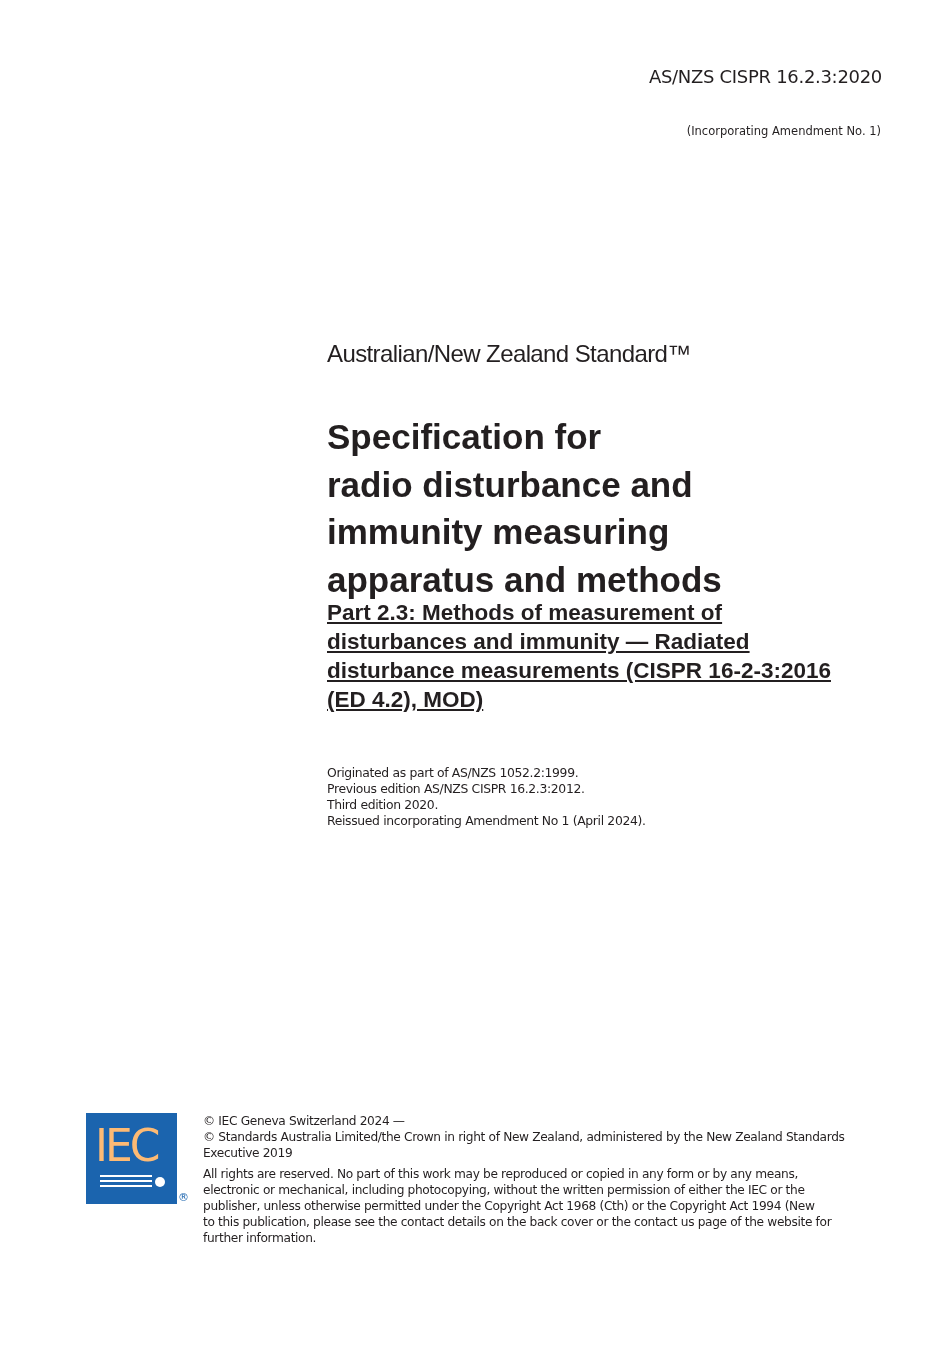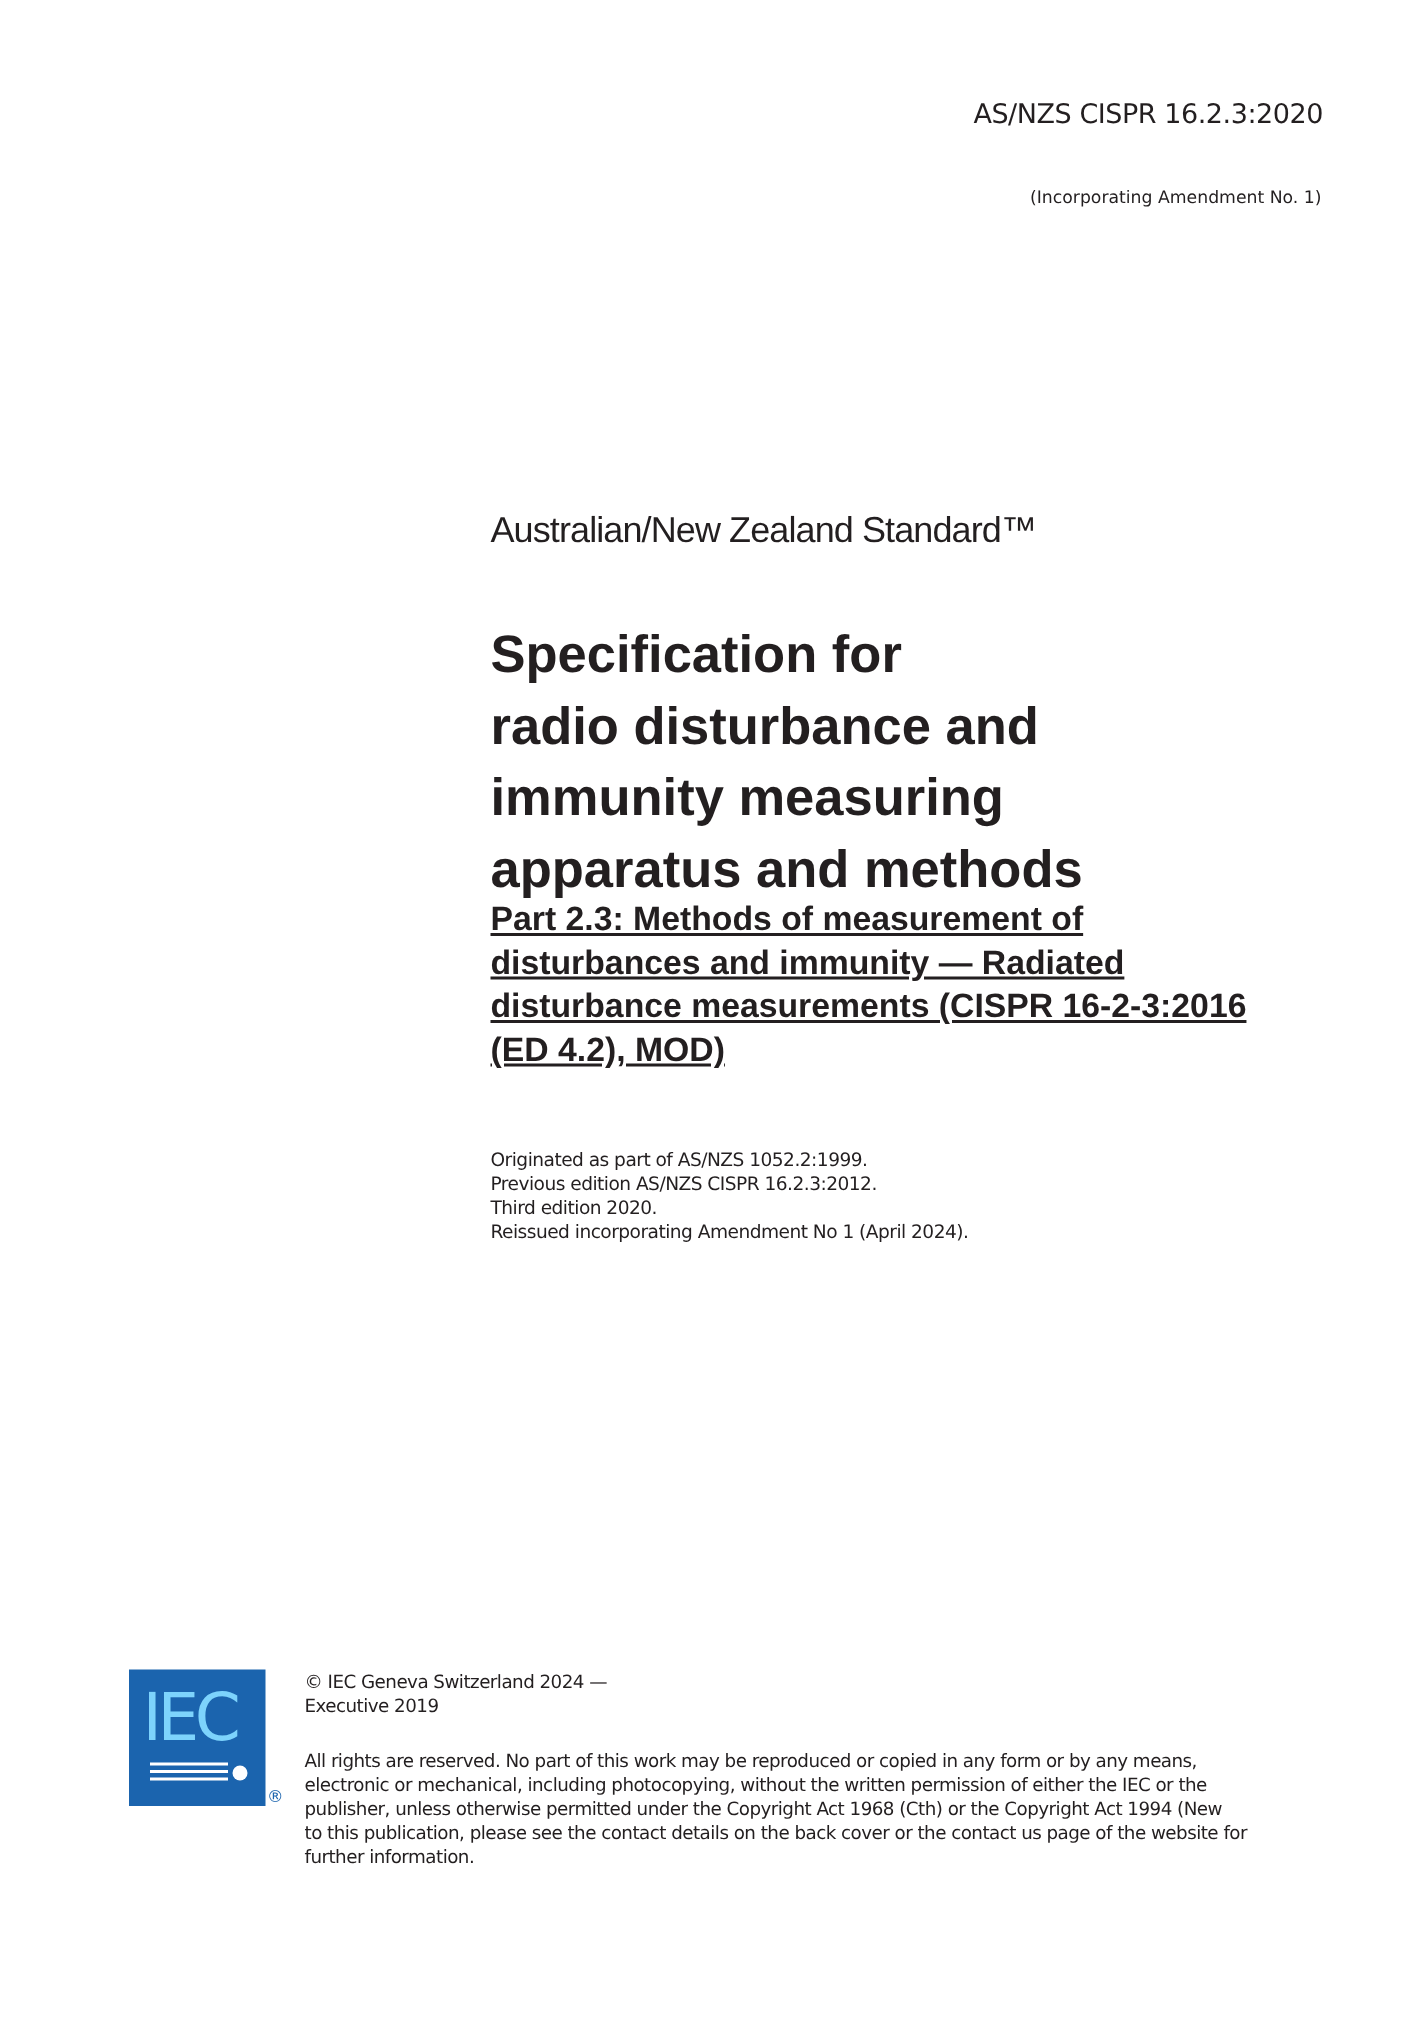--- a/index.html
+++ b/index.html
@@ -7,21 +7,21 @@
   .std-code { position: absolute; right: 68px; top: 66px; font-family: "DejaVu Sans", sans-serif; font-size: 18px; text-align: right; letter-spacing: -0.3px; }
   .std-amend { position: absolute; right: 69px; top: 94px; font-family: "DejaVu Sans", sans-serif; font-size: 11.5px; text-align: right; margin-top: 30px; }
   .org { position: absolute; left: 327px; top: 340px; font-family: Liberation Sans, sans-serif; font-size: 24px; letter-spacing: -0.6px; }
   .title { position: absolute; left: 327px; top: 413px; font-family: "Liberation Sans", sans-serif; font-weight: bold; font-size: 35px; line-height: 47.5px; width: 560px; }
   .title div { white-space: nowrap; }
   .part { position: absolute; left: 327px; top: 598px; font-family: "Liberation Sans", sans-serif; font-weight: bold; font-size: 22.5px; line-height: 29px; width: 560px; text-decoration: underline; }
   .part div { white-space: nowrap; }
   .history { position: absolute; left: 327px; top: 765px; font-family: "DejaVu Sans", sans-serif; font-size: 12.4px; line-height: 16px; letter-spacing: -0.35px; }
   .history div { white-space: nowrap; }
   .logo { position: absolute; left: 86px; top: 1113px; width: 91px; height: 91px; background: #1b64ae; }
-  .logo-text { position: absolute; left: 9px; top: 9px; color: #7dd3fc; font-family: "DejaVu Sans", sans-serif; font-size: 44px; letter-spacing: -3px; line-height: 48px; }
+  .logo-text { position: absolute; left: 9px; top: 9px; color: #fdba74; font-family: "DejaVu Sans", sans-serif; font-size: 44px; letter-spacing: -3px; line-height: 48px; }
   .logo-line { position: absolute; left: 14px; height: 2px; background: #fff; }
   .logo-dot { position: absolute; left: 69px; top: 64px; width: 10px; height: 10px; border-radius: 50%; background: #fff; }
   .reg { position: absolute; left: 178px; top: 1191px; font-family: "DejaVu Sans", sans-serif; font-size: 11px; color: #1b64ae; }
   .copyright { position: absolute; left: 203px; top: 1113px; font-family: "DejaVu Sans", sans-serif; font-size: 12.2px; line-height: 16px; letter-spacing: -0.35px; }
   .copyright div { white-space: nowrap; }
   .rights { position: absolute; left: 203px; top: 1166px; font-family: "DejaVu Sans", sans-serif; font-size: 12.2px; line-height: 16px; letter-spacing: -0.35px; }
   .rights div { white-space: nowrap; }
 </style>
 </head>
 <body>
@@ -56,20 +56,21 @@
   <div class="logo-text">IEC</div>
   <div class="logo-line" style="top:62px;width:52px;"></div>
   <div class="logo-line" style="top:67px;width:52px;"></div>
   <div class="logo-line" style="top:72px;width:52px;"></div>
   <div class="logo-dot"></div>
 </div>
 <div class="reg">®</div>
 
 <div class="copyright">
   <div>© IEC Geneva Switzerland 2024 —</div>
+  <div>© Standards Australia Limited/the Crown in right of New Zealand, administered by the New Zealand Standards</div>
   <div>Executive 2019</div>
 </div>
 
 <div class="rights">
   <div>All rights are reserved. No part of this work may be reproduced or copied in any form or by any means,</div>
   <div>electronic or mechanical, including photocopying, without the written permission of either the IEC or the</div>
   <div>publisher, unless otherwise permitted under the Copyright Act 1968 (Cth) or the Copyright Act 1994 (New</div>
   <div>to this publication, please see the contact details on the back cover or the contact us page of the website for</div>
   <div>further information.</div>
 </div>

